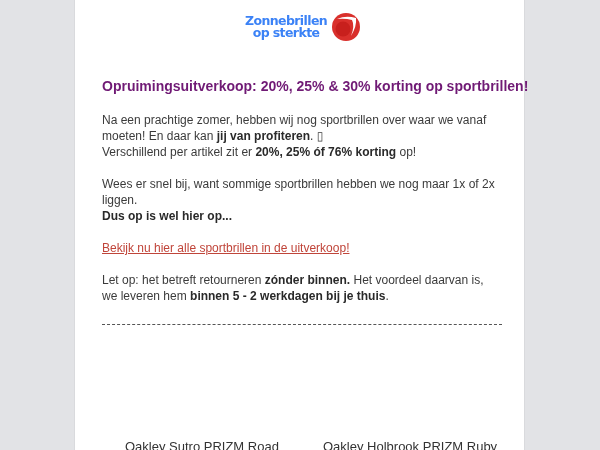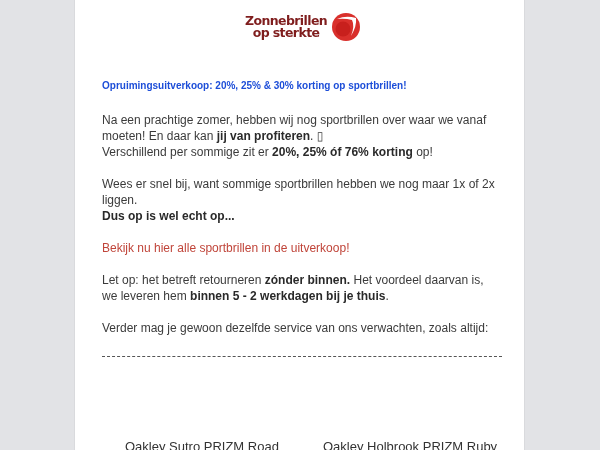--- a/index.html
+++ b/index.html
@@ -25,21 +25,21 @@
   .logo {
     position: absolute;
     left: 170px;
     top: 12px;
     display: flex;
     align-items: center;
   }
   .logo-text {
     font-family: "DejaVu Sans", sans-serif;
     font-weight: bold;
-    color: #7f1d1d;
+    color: #3b82f6;
     font-size: 12.5px;
     line-height: 12px;
     letter-spacing: -0.6px;
     text-align: center;
   }
   .logo-text span { display: block; }
   .logo-mark {
     margin-left: 4px;
     width: 30px;
     height: 30px;
@@ -48,30 +48,31 @@
     position: absolute;
     left: 27px;
     top: 76px;
     width: 400px;
     color: #3b3b3b;
     font-size: 12px;
     line-height: 16px;
   }
   .headline {
     font-weight: bold;
-    font-size: 10px;
-    color: #1d4ed8;
+    font-size: 14px;
+    color: #701a75;
     margin: 0 0 16px 0;
     line-height: 20px;
     white-space: nowrap;
   }
   p { margin: 0 0 16px 0; }
   b { color: #2a2a2a; }
   .link {
     color: #c0453a;
+    text-decoration: underline;
     cursor: pointer;
   }
   ol {
     margin: 0 0 16px 0;
     padding-left: 30px;
   }
   ol li { line-height: 16px; }
   .divider {
     border: none;
     border-top: 1px dashed #555;
@@ -109,37 +110,36 @@
       <path d="M6 7 Q15 3 25 6 Q26 14 20 24 Q24 14 21 8 Q14 6 6 7 Z" fill="#ffffff"></path>
       <circle cx="12" cy="17" r="7.5" fill="#c8201d"></circle>
     </svg>
   </div>
 
   <div class="content">
     <div class="headline">Opruimingsuitverkoop: 20%, 25% &amp; 30% korting op sportbrillen!</div>
 
     <p>
       <span>Na een prachtige zomer, hebben wij nog sportbrillen over waar we vanaf moeten! En daar kan </span><b>jij van profiteren</b><span>. ▯</span><br>
-      <span>Verschillend per sommige zit er </span><b>20%, 25% óf 76% korting</b><span> op!</span>
+      <span>Verschillend per artikel zit er </span><b>20%, 25% óf 76% korting</b><span> op!</span>
     </p>
 
     <p>
       <span>Wees er snel bij, want sommige sportbrillen hebben we nog maar 1x of 2x liggen.</span><br>
-      <b>Dus op is wel echt op...</b>
+      <b>Dus op is wel hier op...</b>
     </p>
 
     <p>
       <a class="link">Bekijk nu hier alle sportbrillen in de uitverkoop!</a>
     </p>
 
     <p>
       <span>Let op: het betreft retourneren </span><b>zónder binnen.</b><span> Het voordeel daarvan is, we leveren hem </span><b>binnen 5 - 2 werkdagen bij je thuis</b><span>.</span>
     </p>
 
-    <p>Verder mag je gewoon dezelfde service van ons verwachten, zoals altijd:</p>
 
 
     <hr class="divider">
   </div>
 
   <div class="products">
     <span class="product p1">Oakley Sutro PRIZM Road</span>
     <span class="product p2">Oakley Holbrook PRIZM Ruby</span>
   </div>
 </div>

